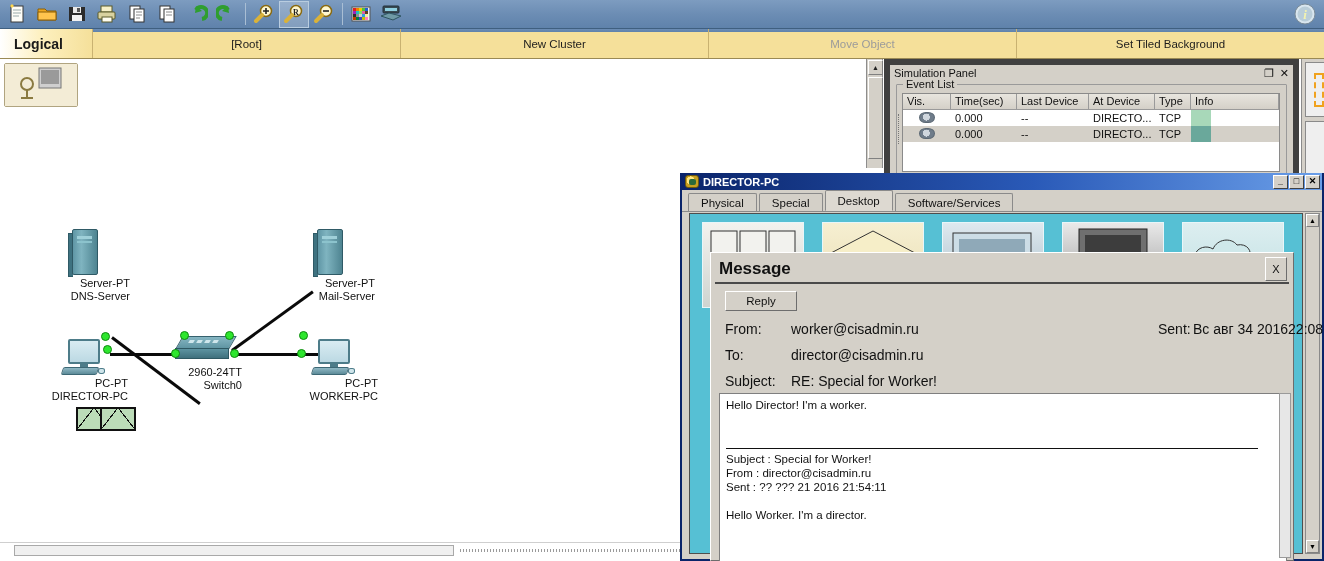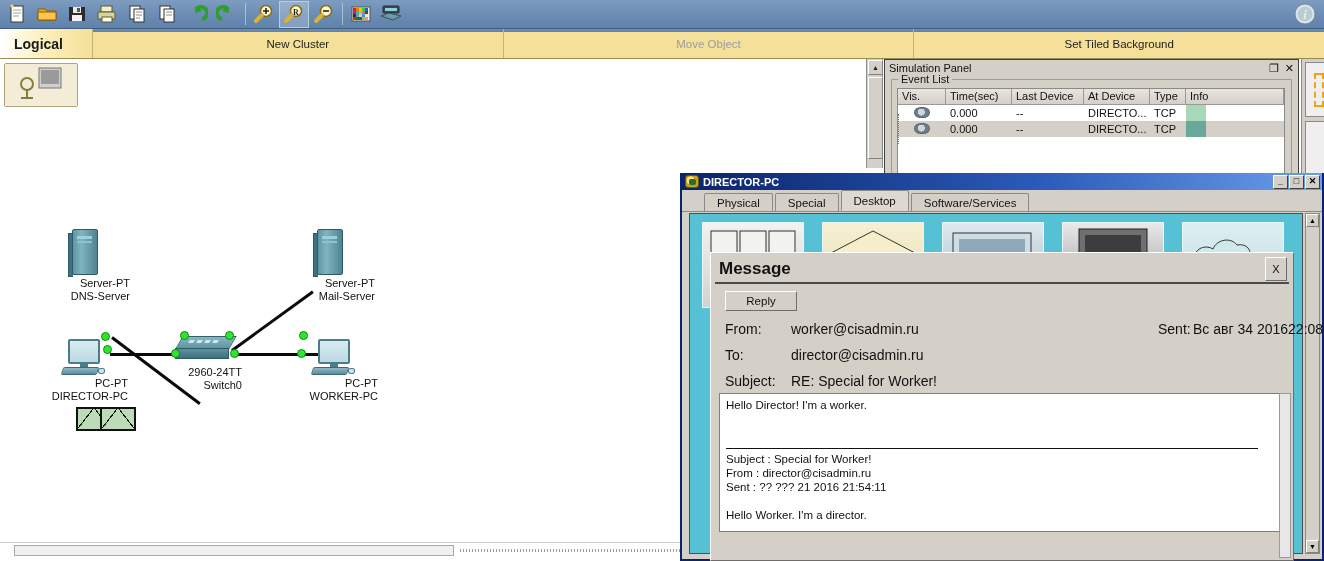--- a/index.html
+++ b/index.html
@@ -162,21 +162,21 @@
     position:absolute; left:1px; top:1px; width:15px; height:15px;
     background:#d4d0c8; border:1px solid #fff; border-right-color:#808080; border-bottom-color:#808080;
     display:flex;align-items:center;justify-content:center;font-size:7px;color:#222;
   }
   .sim-scroll-left .thumb{
     position:absolute; left:1px; top:18px; width:15px; height:82px;
     background:#d4d0c8; border:1px solid #fff; border-right-color:#808080; border-bottom-color:#808080;
   }
   .simpanel{
     position:absolute; left:884px; top:59px; width:415px; height:125px;
-    background:#d4d0c8; border:1px solid #404040;
+    background:#d4d0c8; border:6px solid #404040;
     overflow:hidden;
   }
   .sp-title{
     height:16px; display:flex; align-items:center; padding:0 4px;
     font-size:11px; color:#111;
   }
   .sp-title .ctrls{ margin-left:auto; display:flex; gap:6px; align-items:center; }
   .sp-group{
     position:absolute; left:6px; top:19px; right:6px; bottom:2px;
     border:1px solid #9a9a9a; border-radius:1px;
@@ -256,21 +256,21 @@
     background:#2c6a3a; border-radius:2px;
   }
   .wbtns{ margin-left:auto; display:flex; gap:1px; padding-right:2px; }
   .wbtn{
     width:15px;height:14px; background:#d4d0c8; border:1px solid #fff;
     border-right-color:#404040; border-bottom-color:#404040;
     display:flex;align-items:center;justify-content:center;
     font-size:9px;color:#000; font-weight:bold; line-height:1;
   }
   .dpc-tabs{
-    display:flex; align-items:flex-end; height:22px; padding-left:22px;
+    display:flex; align-items:flex-end; height:22px; padding-left:6px;
     background:#d4d0c8; border-bottom:1px solid #8a8a8a;
   }
   .dtab{
     height:18px; padding:0 12px; display:flex;align-items:center;
     font-size:11.5px; color:#111; background:#d4d0c8;
     border:1px solid #8a8a8a; border-bottom:none; margin-right:2px;
     border-top-left-radius:2px; border-top-right-radius:2px;
   }
   .dtab.active{ height:21px; font-weight:normal; background:#ddd9d1; border-bottom:1px solid #ddd9d1;}
   .dpc-body{
@@ -317,21 +317,21 @@
   }
   .msg-reply{
     position:absolute; left:14px; top:38px; width:72px; height:20px;
     background:#d4d0c8; border:1px solid #fff;
     border-right-color:#6d6d6d; border-bottom-color:#6d6d6d;
     display:flex; align-items:center; justify-content:center;
     font-size:11.5px; color:#111;
   }
   .fld { position:absolute; font-size:14px; color:#111; white-space:nowrap; }
   .msg-body{
-    position:absolute; left:8px; top:140px; width:568px; height:139px;
+    position:absolute; left:8px; top:140px; width:568px; height:169px;
     background:#ffffff; border:1px solid #7f7f7f;
     padding:4px 6px; font-size:11.5px; color:#111; line-height:14px;
     overflow:hidden;
   }
   .msg-body .hr{
     width:532px; height:0; border-top:1px solid #111; margin:36px 0 3px 0;
   }
   .msg-body pre{
     margin:0; font-family:"Liberation Sans", sans-serif; font-size:11.5px; line-height:14px;
     white-space:pre-wrap;
@@ -462,20 +462,21 @@
       <svg width="24" height="24" viewBox="0 0 24 24">
           <circle cx="12" cy="12" r="10" fill="#d9e6ef" stroke="#7b8c99"></circle>
           <circle cx="12" cy="12" r="7.5" fill="#b9cdd9"></circle>
           <text x="12" y="17" font-size="13" font-family="serif" font-style="italic" font-weight="bold" text-anchor="middle" fill="#f3f3b0">i</text>
         </svg>
     </div>
   </div>
 
   <div class="viewbar">
     <div class="vb-logical">Logical</div>
+    <div class="vb-cell">[Root]</div>
     <div class="vb-cell">New Cluster</div>
     <div class="vb-cell dim">Move Object</div>
     <div class="vb-cell">Set Tiled Background</div>
   </div>
 
   <div class="workspace">
 
     <div class="corner-widget">
       <svg width="72" height="42" viewBox="0 0 72 42">
         <rect x="0" y="0" width="72" height="42" fill="#f3ecd6"></rect>

